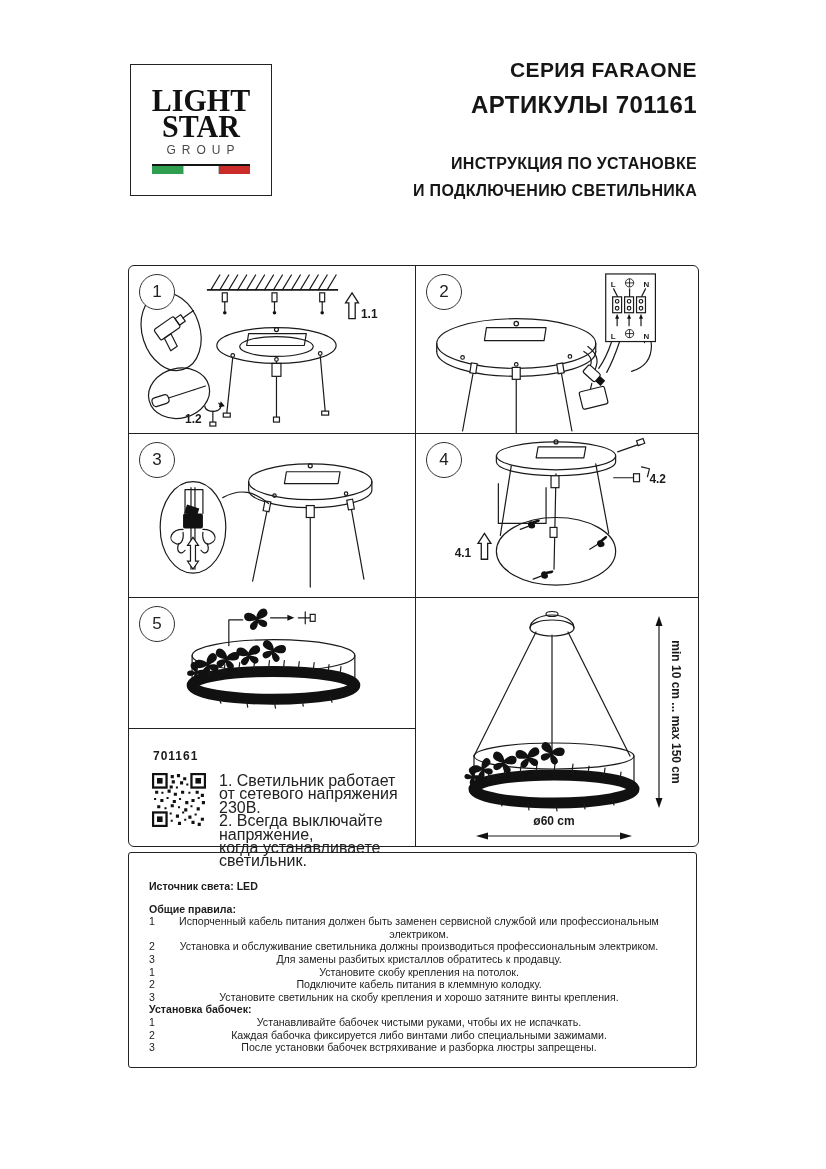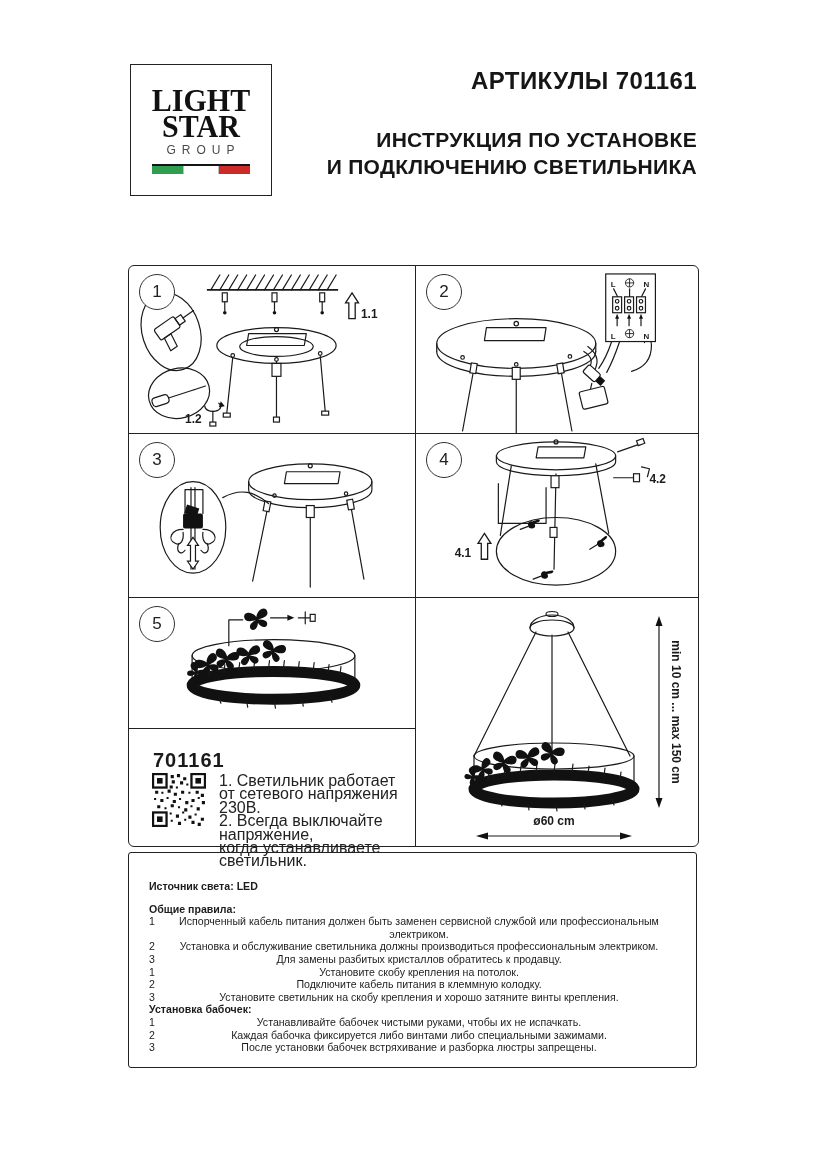--- a/index.html
+++ b/index.html
@@ -15,21 +15,21 @@
   .logo-group{margin-top:4px;font-size:12px;letter-spacing:6px;color:#4a4a4a;padding-left:5px;}
   .flag{width:98px;height:10px;margin:7px auto 0;border-top:2px solid #151515;display:flex;}
   .flag span{display:block;height:8px;}
   .flag .fg{flex:1;}
   .flag .fw{flex:1.1;border-left:1px solid #bfbfbf;border-right:1px solid #bfbfbf;}
   .flag .fr{flex:1;}
 
   .titleblock{position:absolute;top:58px;right:129px;text-align:right;font-weight:bold;color:#161616;}
   .title-l1{font-size:21px;letter-spacing:0.4px;}
   .title-l2{font-size:24px;letter-spacing:0.4px;margin-top:9px;}
-  .inst{margin-top:31px;font-size:21px;line-height:27px;letter-spacing:0.3px;}
+  .inst{margin-top:31px;font-size:16px;line-height:27px;letter-spacing:0.3px;}
 
   
   .sheet{position:absolute;left:128px;top:265px;width:569px;height:580px;
          border:1.6px solid #222;border-radius:6px;}
   .cell{position:absolute;box-sizing:border-box;}
   .bR{border-right:1.5px solid #222;} .bB{border-bottom:1.5px solid #222;}
   #c1{left:0;top:0;width:287px;height:168px;}
   #c2{left:287px;top:0;width:282px;height:168px;}
   #c3{left:0;top:168px;width:287px;height:164px;}
   #c4{left:287px;top:168px;width:282px;height:164px;}
@@ -43,21 +43,21 @@
   .draw{position:absolute;left:0;top:0;width:100%;height:100%;}
 
   .ln{stroke:#1a1a1a;fill:none;stroke-width:1.2;stroke-linecap:round;stroke-linejoin:round;}
   .lnT{stroke:#1a1a1a;fill:none;stroke-width:1.6;}
   .wh{fill:#fff;stroke:#1a1a1a;stroke-width:1.2;}
   .fl{fill:#111;stroke:none;}
   .svgt{font-family:"Liberation Sans",sans-serif;font-size:12px;font-weight:bold;fill:#1a1a1a;}
   .svgs{font-family:"Liberation Sans",sans-serif;font-size:8px;font-weight:bold;fill:#1a1a1a;}
 
   
-  .qr-art{position:absolute;left:24px;top:20px;font-size:20px;font-weight:bold;letter-spacing:1px;}
+  .qr-art{position:absolute;left:24px;top:20px;font-size:12px;font-weight:bold;letter-spacing:1px;}
   .qr-svg{position:absolute;left:23px;top:44px;width:54px;height:54px;}
   .qr-note{position:absolute;left:90px;top:45px;font-size:16px;line-height:13.4px;color:#222;}
 
   
   .notesbox{position:absolute;left:128px;top:852px;width:569px;height:216px;border:1.7px solid #222;
             border-radius:3px;box-sizing:border-box;padding:27px 22px 0 20px;
             font-size:10.6px;line-height:12.6px;color:#1c1c1c;}
   .ls{font-weight:bold;margin-bottom:10px;}
   .sec-title{font-weight:bold;margin-top:0;}
   .item{display:flex;}
@@ -92,20 +92,21 @@
     <div class="logo-word">STAR</div>
     <div class="logo-group">GROUP</div>
     <div class="flag">
       <span class="fg" style="background: rgb(47, 158, 78);"></span>
       <span class="fw" style="background: rgb(255, 255, 255);"></span>
       <span class="fr" style="background: rgb(205, 42, 42);"></span>
     </div>
   </div>
 
   <div class="titleblock">
+    <div class="title-l1">СЕРИЯ FARAONE</div>
     <div class="title-l2">АРТИКУЛЫ 701161</div>
     <div class="inst">
       <div>ИНСТРУКЦИЯ ПО УСТАНОВКЕ</div>
       <div>И ПОДКЛЮЧЕНИЮ СВЕТИЛЬНИКА</div>
     </div>
   </div>
 
   <div class="sheet">
 
     <div class="cell bR bB" id="c1">

